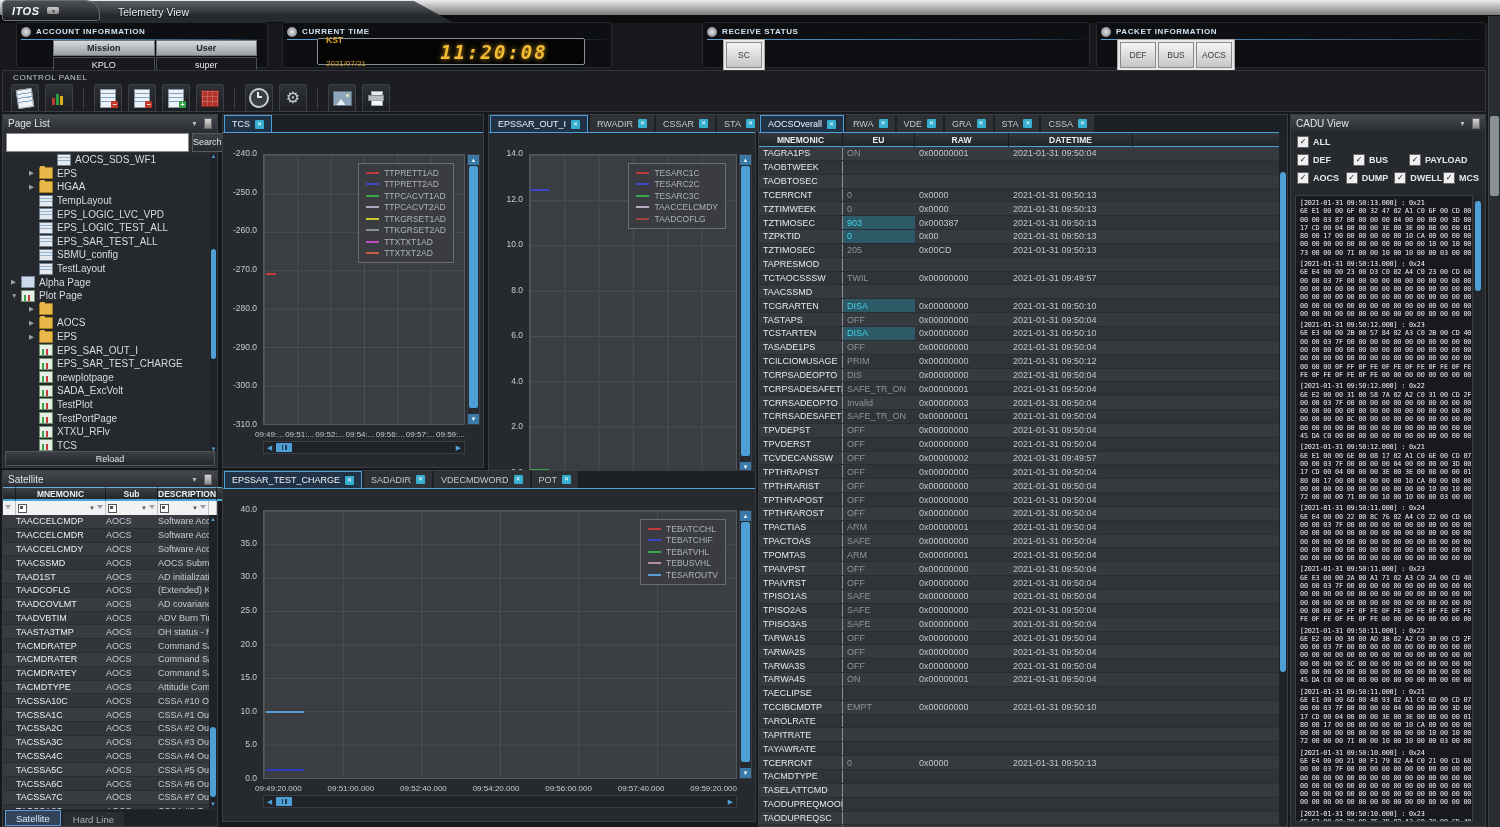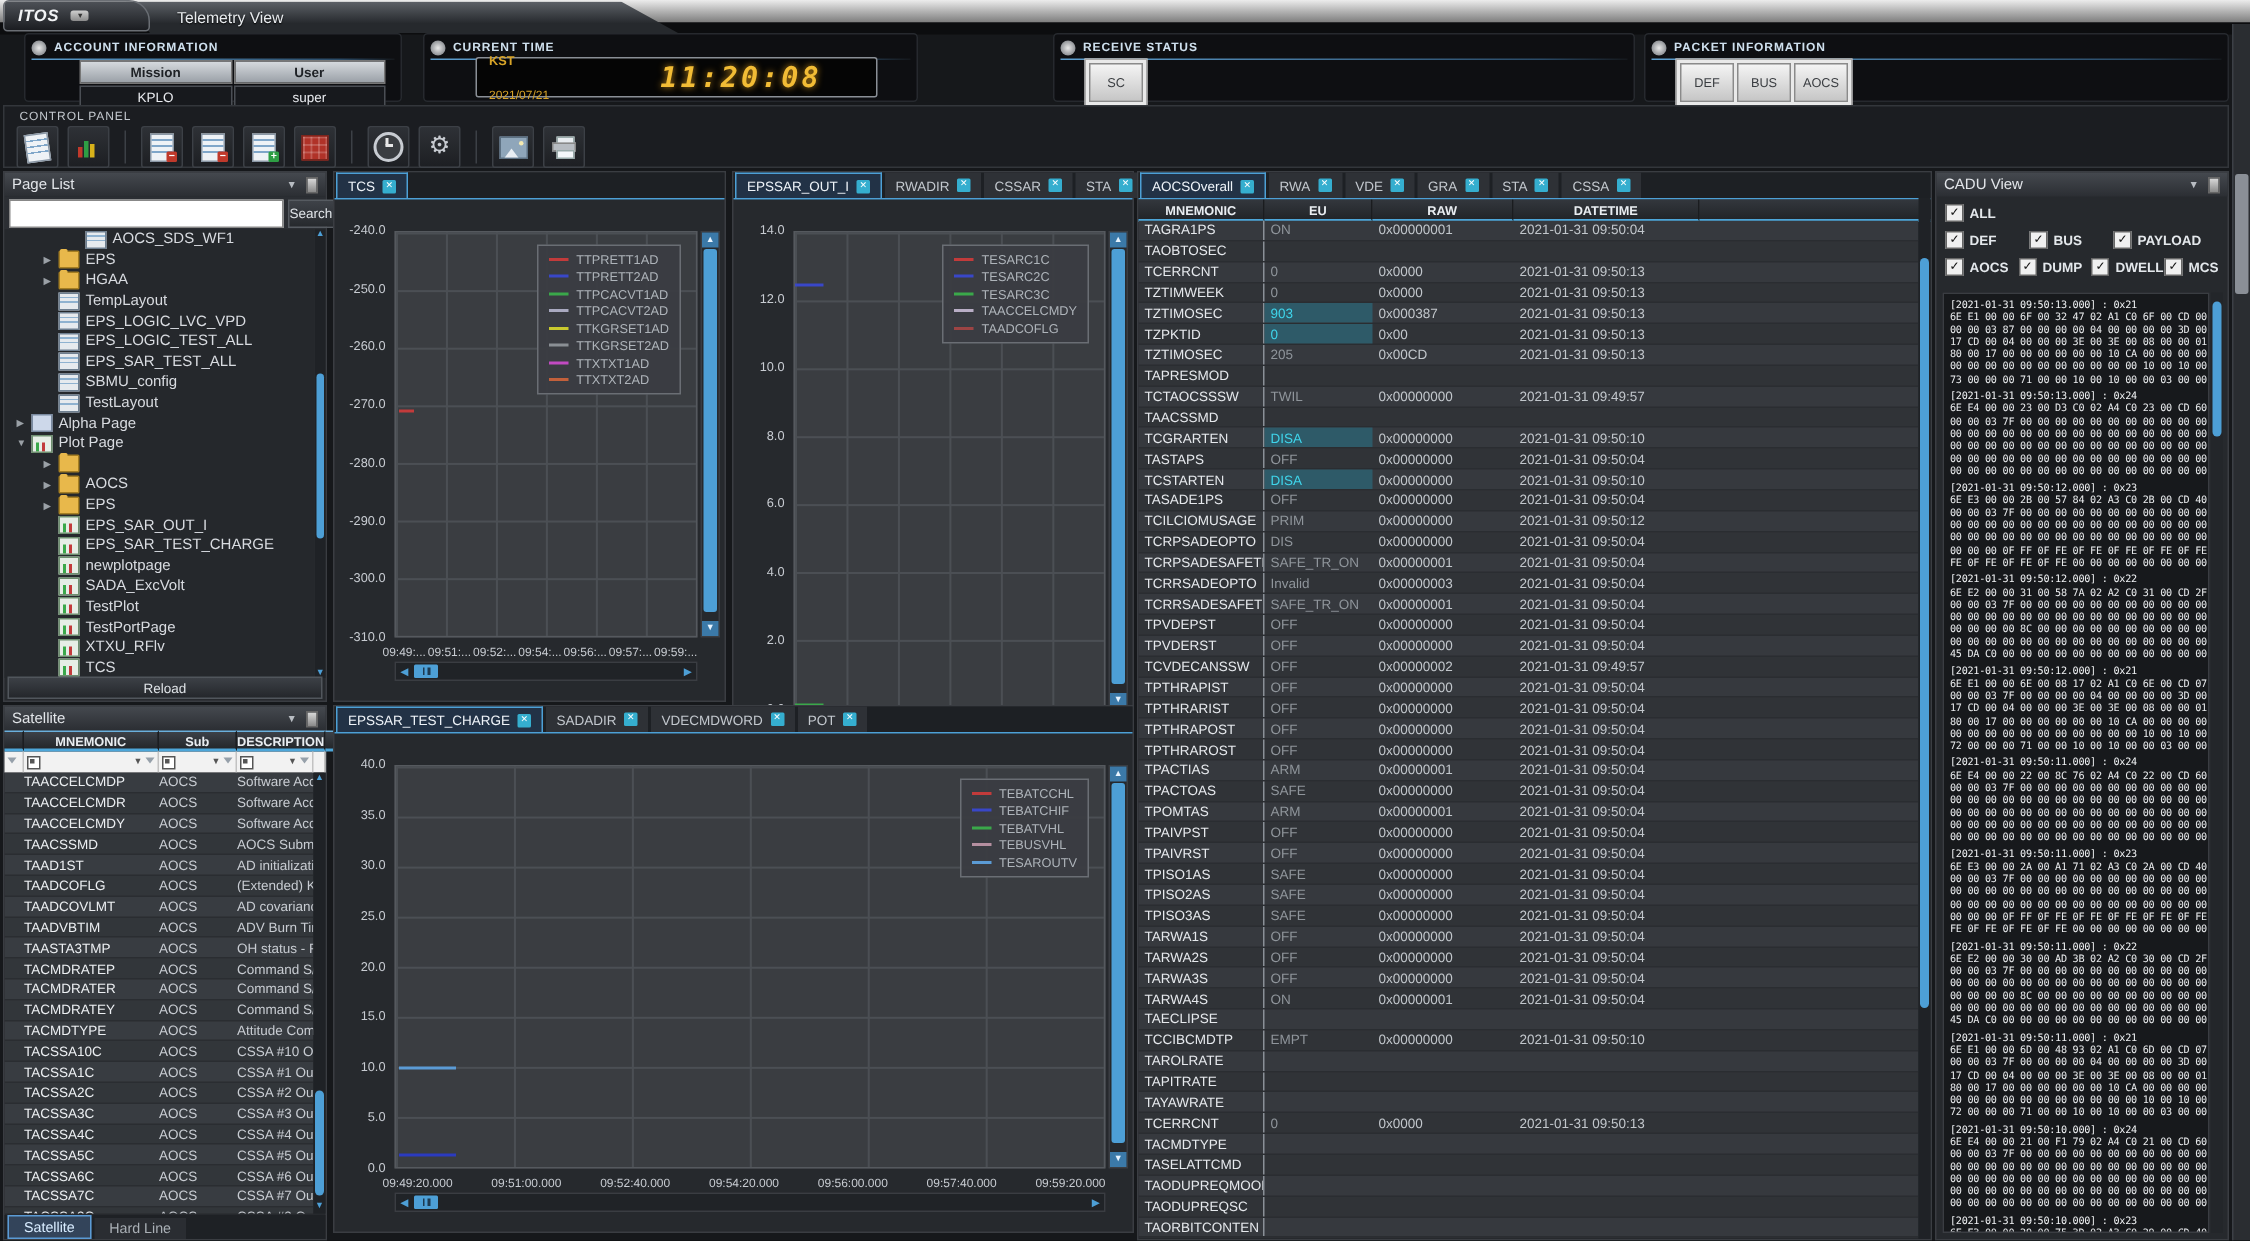--- a/index.html
+++ b/index.html
@@ -1053,20 +1053,27 @@
     <div class="aocs-rows">
 
         <div class="aocs-row">
           <div class="ac mn">TAGRA1PS</div>
           <div class="ac eu">ON</div>
           <div class="ac raw">0x00000001</div>
           <div class="ac dt">2021-01-31 09:50:04</div>
           <div class="ac"></div>
         </div>
 
+        <div class="aocs-row">
+          <div class="ac mn">TAOBTWEEK</div>
+          <div class="ac eu"></div>
+          <div class="ac raw"></div>
+          <div class="ac dt"></div>
+          <div class="ac"></div>
+        </div>
 
         <div class="aocs-row">
           <div class="ac mn">TAOBTOSEC</div>
           <div class="ac eu"></div>
           <div class="ac raw"></div>
           <div class="ac dt"></div>
           <div class="ac"></div>
         </div>
 
         <div class="aocs-row">

